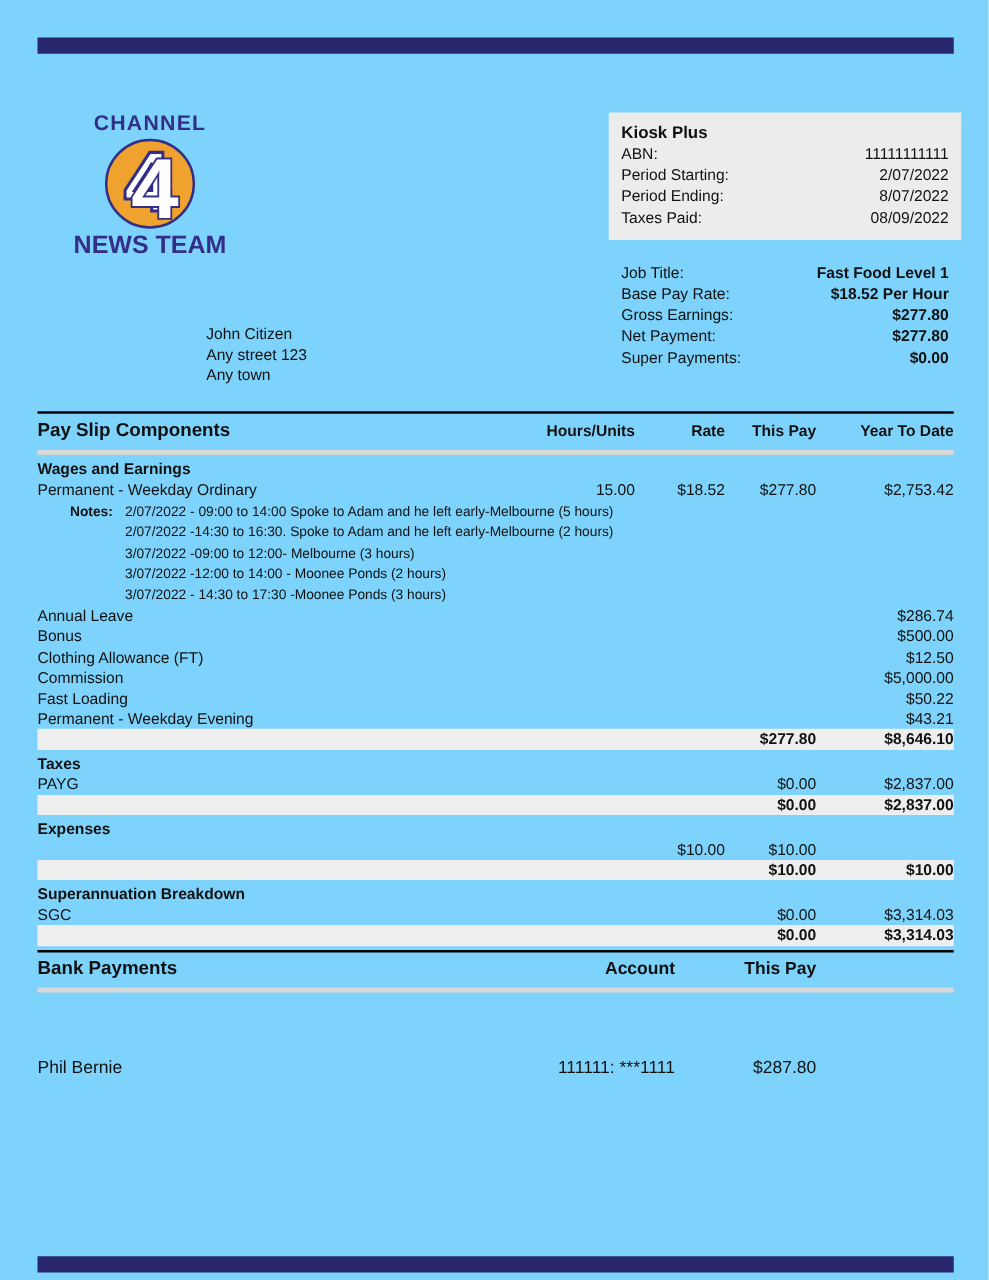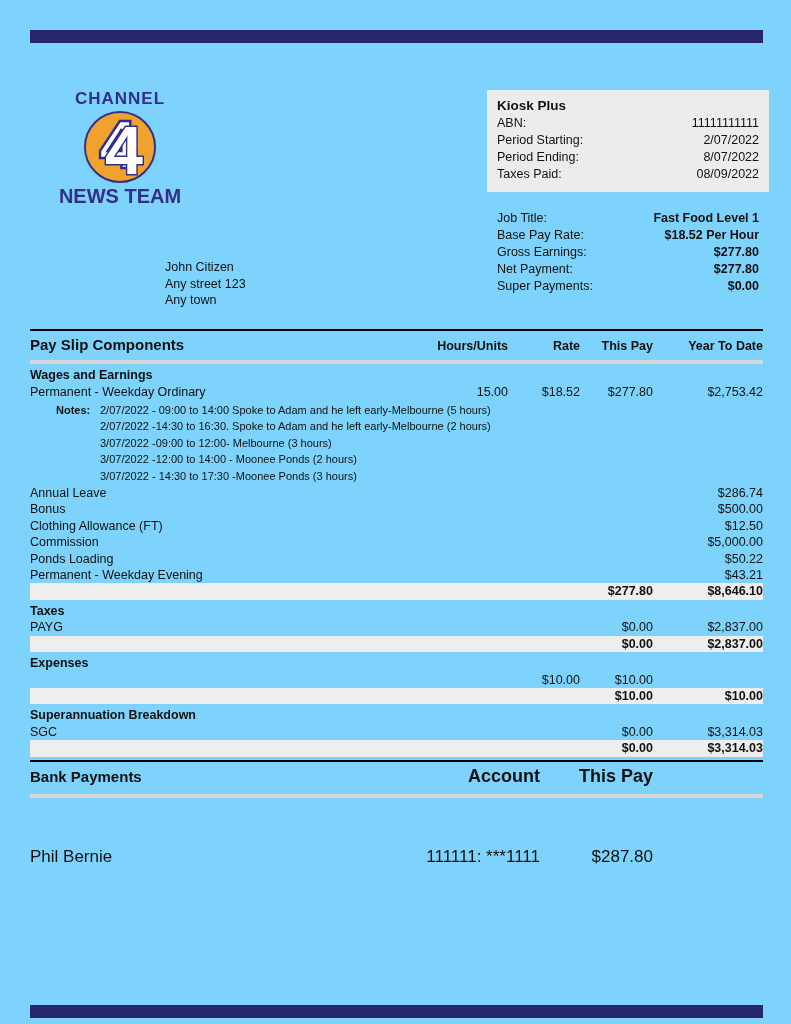--- a/index.html
+++ b/index.html
@@ -46,22 +46,22 @@
   .subtotal .num{font-weight:bold;}
   .notes{display:flex;font-size:11px;line-height:16.4px;margin:2px 0 1px 26px;}
   .notes-label{font-weight:bold;width:44px;flex:none;}
   .notes-lines{flex:1;}
 
   
   .bank{border-top:2px solid #000;margin-top:3px;}
   .bank-grid{display:grid;grid-template-columns:1fr 220px 113px 110px;align-items:baseline;}
   .bank-head{padding:4px 0 7px 0;}
   .bank-head .title{font-size:15px;font-weight:bold;}
-  .bank-head .num{font-size:18px;font-weight:bold;text-align:right;}
-  .bank-row{font-size:17px;line-height:18px;padding-top:6px;}
+  .bank-head .num{font-size:14px;font-weight:bold;text-align:right;}
+  .bank-row{font-size:14px;line-height:18px;padding-top:6px;}
   .bank-row .num{text-align:right;margin-top:44px;}
 </style>
 </head>
 <body>
 
 <div class="page">
 
   <div class="rule-bar rule-top"></div>
 
   <div class="logo">
@@ -175,21 +175,21 @@
       <div class="num">$12.50</div>
     </div>
     <div class="grid row">
       <div>Commission</div>
       <div class="num"></div>
         <div class="num"></div>
         <div class="num"></div>
       <div class="num">$5,000.00</div>
     </div>
     <div class="grid row">
-      <div>Ponds Loading</div>
+      <div>Fast Loading</div>
       <div class="num"></div>
         <div class="num"></div>
         <div class="num"></div>
       <div class="num">$50.22</div>
     </div>
     <div class="grid row">
       <div>Permanent - Weekday Evening</div>
       <div class="num"></div>
         <div class="num"></div>
         <div class="num"></div>

